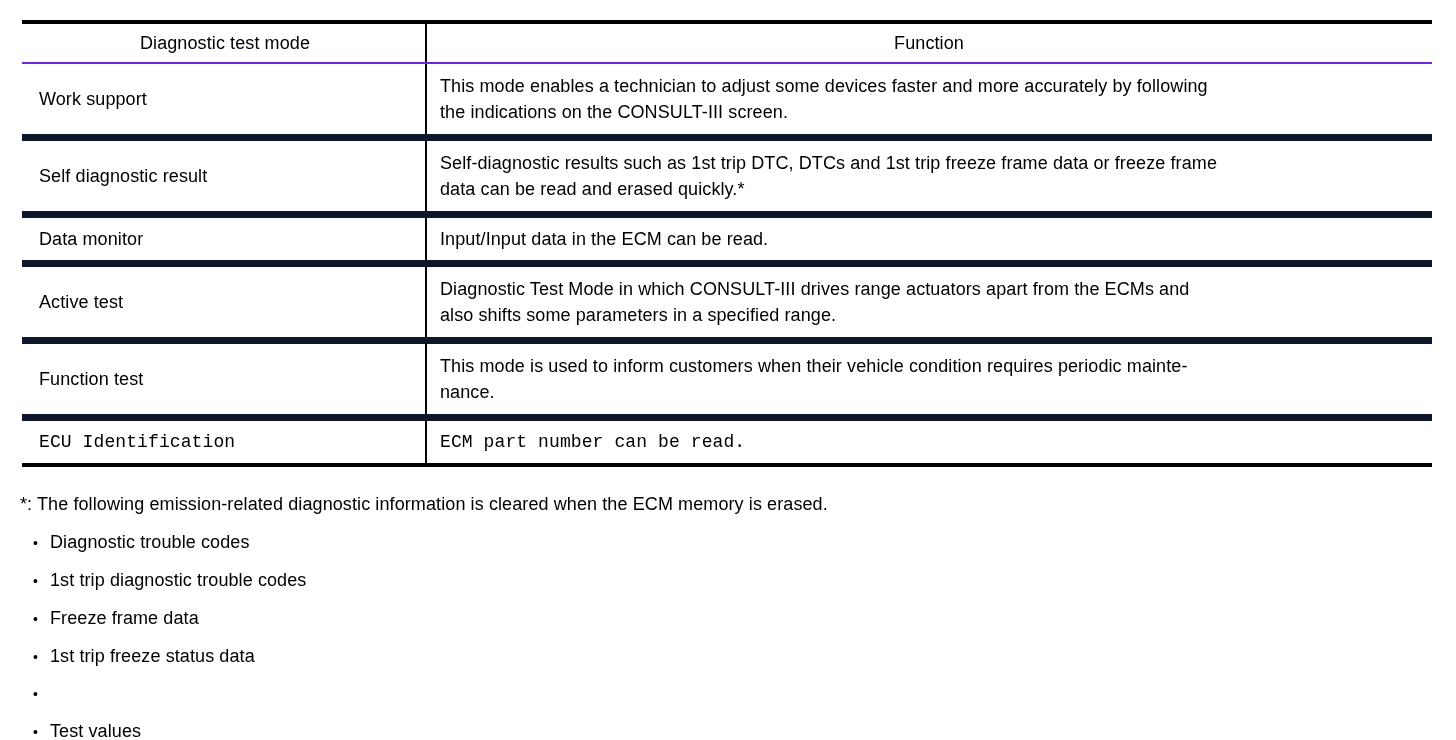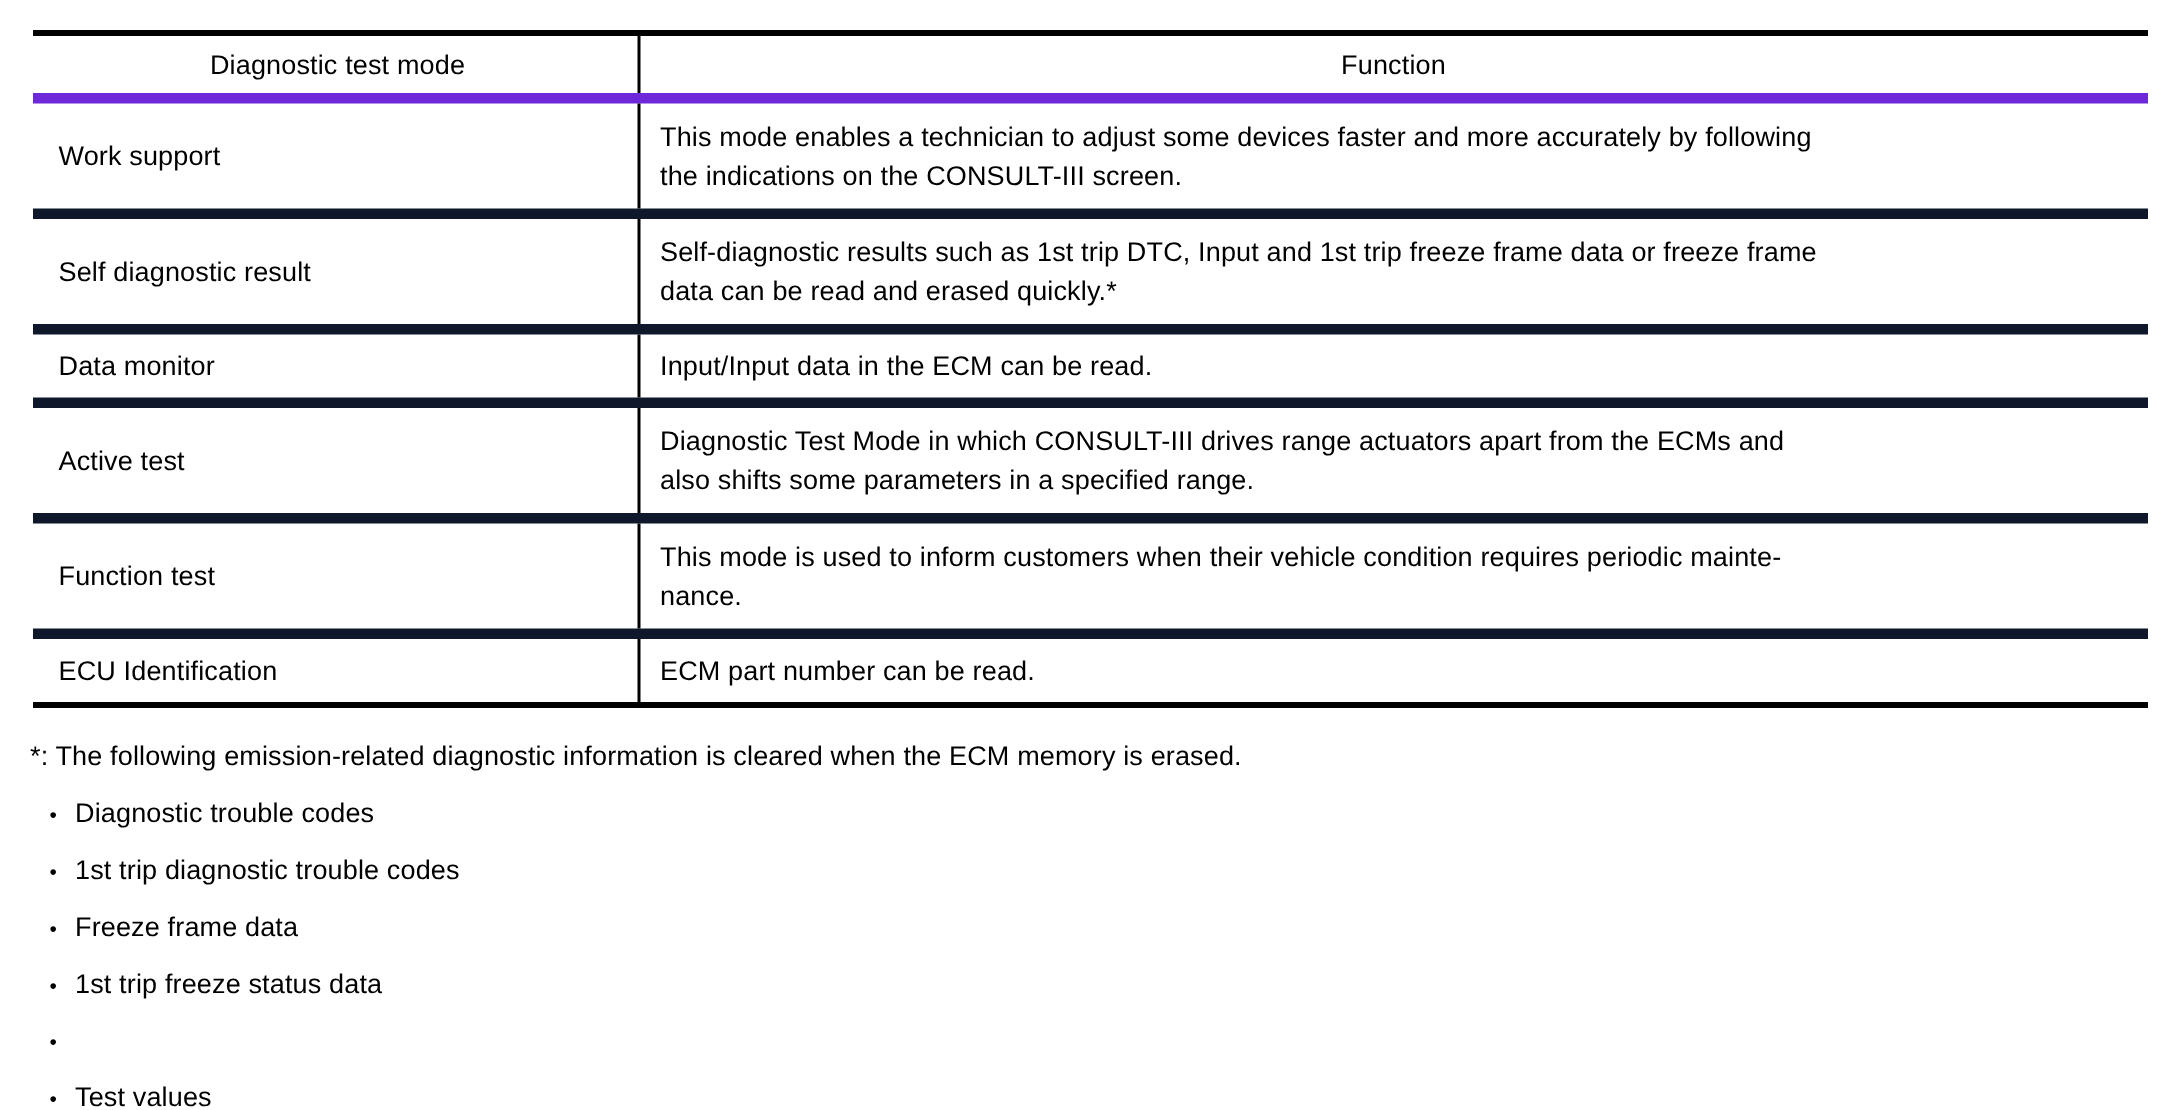--- a/index.html
+++ b/index.html
@@ -25,24 +25,25 @@
     width: 1410px;
     border-top: 4px solid #000;
     border-bottom: 4px solid #000;
   }
   .t-row {
     display: grid;
     grid-template-columns: 405px 1fr;
     border-bottom: 7px solid #0f172a;
   }
   .t-row.header {
-    border-bottom: 7px solid #6d28d9;
+    border-bottom: 2px solid #6d28d9;
   }
   .t-row:last-child {
     border-bottom: none;
+    font-family: Liberation Mono, monospace;
   }
   .cell {
     box-sizing: border-box;
     display: flex;
     align-items: center;
     font-size: 18px;
     line-height: 26px;
     padding: 8px 14px 8px 17px;
     letter-spacing: 0.1px;
   }
@@ -108,21 +109,21 @@
     </div>
 
     <div class="t-row row-2line">
       <div class="cell mode">Work support</div>
       <div class="cell func">This mode enables a technician to adjust some devices faster and more accurately by following
 the indications on the CONSULT-III screen.</div>
     </div>
 
     <div class="t-row row-2line">
       <div class="cell mode">Self diagnostic result</div>
-      <div class="cell func">Self-diagnostic results such as 1st trip DTC, Input and 1st trip freeze frame data or freeze frame
+      <div class="cell func">Self-diagnostic results such as 1st trip DTC, DTCs and 1st trip freeze frame data or freeze frame
 data can be read and erased quickly.*</div>
     </div>
 
     <div class="t-row row-1line">
       <div class="cell mode">Data monitor</div>
       <div class="cell func">Input/Input data in the ECM can be read.</div>
     </div>
 
     <div class="t-row row-2line">
       <div class="cell mode">Active test</div>

